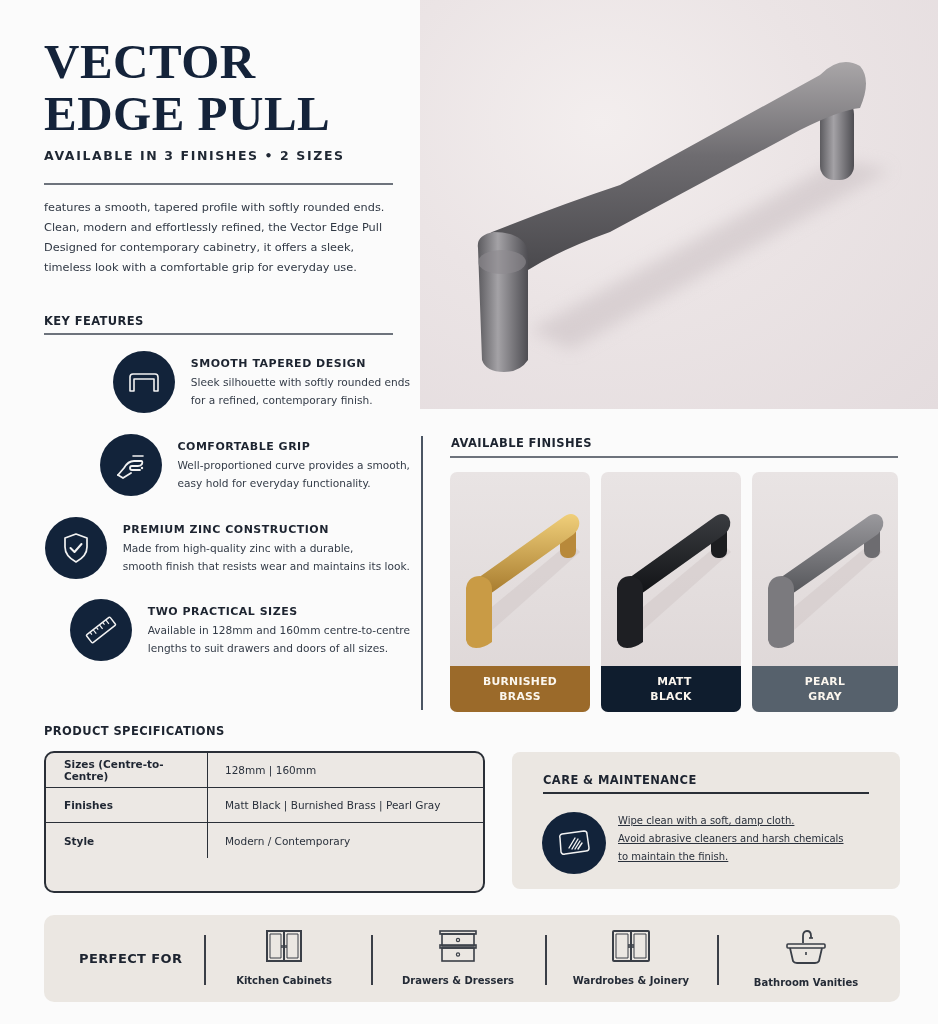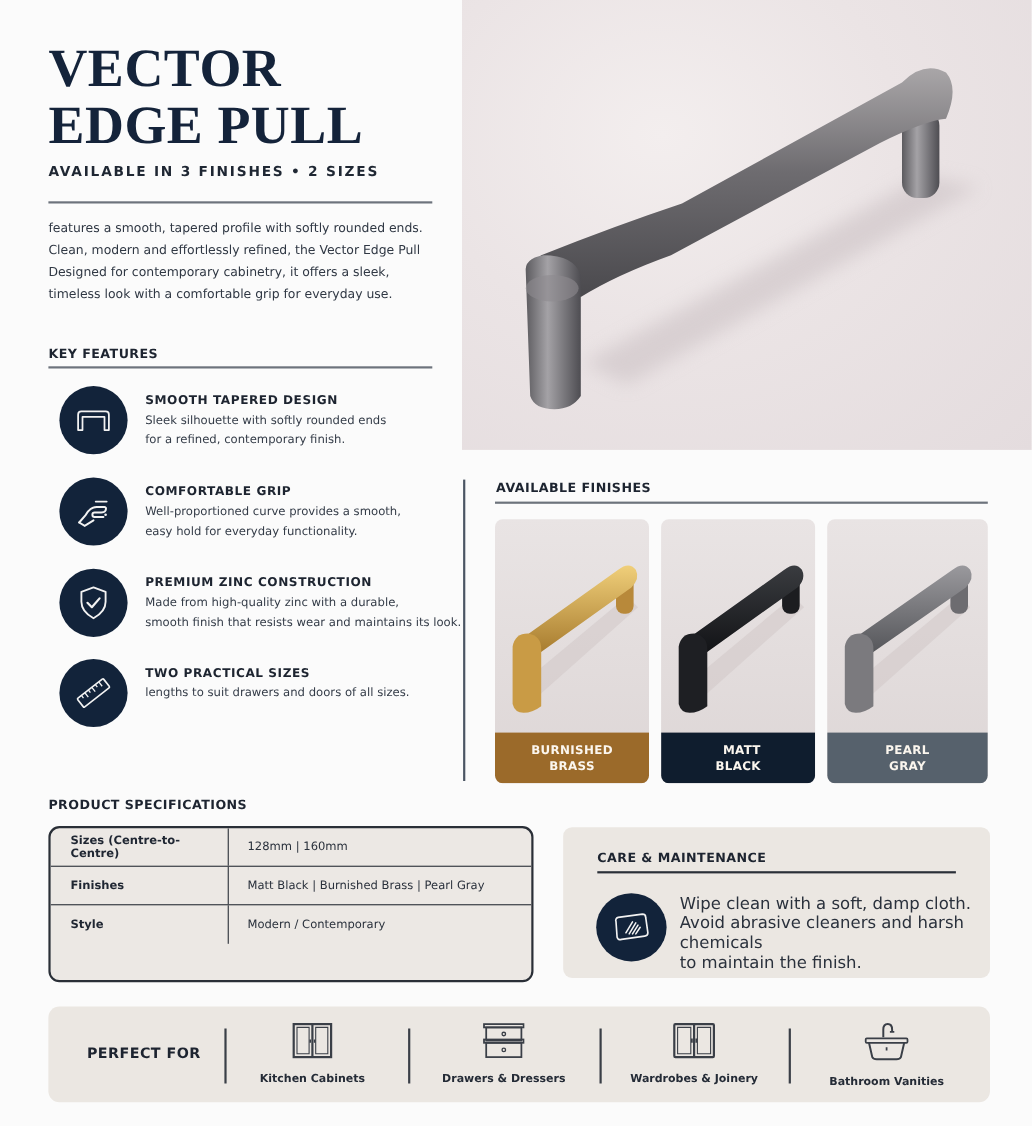--- a/index.html
+++ b/index.html
@@ -25,21 +25,21 @@
       left: 44px; top: 198px; width: 350px;
       font-size: 11.3px; line-height: 20px; color: #303844;
     }
 
     
     .section-head {
       font-weight: 700; font-size: 11.5px; letter-spacing: 0.4px; color: #1d2430;
     }
 
     
-    .feature { left: 54px; width: 370px; height: 64px; display: flex; align-items: flex-start; }
+    .feature { left: 40px; width: 370px; height: 64px; display: flex; align-items: flex-start; justify-content: flex-end; }
     .feature .circle {
       width: 62px; height: 62px; border-radius: 50%; background: #12233a;
       display: flex; align-items: center; justify-content: center; flex: none;
     }
     .feature .text { margin-left: 16px; margin-top: 6px; }
     .feature .ft { font-weight: 700; font-size: 11px; letter-spacing: 0.5px; color: #1d2430; margin-bottom: 4px; }
     .feature .fd { font-size: 10.6px; line-height: 17.5px; color: #333b47; }
 
     
     .hero {
@@ -79,21 +79,21 @@
     .care {
       left: 512px; top: 752px; width: 388px; height: 137px;
       background: #ebe7e2; border-radius: 8px;
     }
     .care .head { position: absolute; left: 31px; top: 21px; }
     .care .hr { position: absolute; left: 31px; top: 40px; width: 326px; height: 2px; background: #2a2f37; }
     .care .circle {
       position: absolute; left: 30px; top: 60px; width: 64px; height: 62px; border-radius: 50%;
       background: #12233a; display: flex; align-items: center; justify-content: center;
     }
-    .care .text { position: absolute; left: 106px; top: 60px; font-size: 15px; line-height: 18px; color: #2a313c; }
+    .care .text { position: absolute; left: 106px; top: 60px; font-size: 10px; line-height: 18px; color: #2a313c; text-decoration: underline; }
 
     
     .perfect {
       left: 44px; top: 915px; width: 856px; height: 87px; background: #ebe7e2; border-radius: 10px;
     }
     .perfect .label {
       position: absolute; left: 35px; top: 36px; font-weight: 700; font-size: 13px; letter-spacing: 0.4px; color: #1d2430;
     }
     .perfect .sep { position: absolute; top: 20px; width: 2px; height: 50px; background: #3a3f47; }
     .perfect .item { position: absolute; top: 14px; width: 160px; text-align: center; }
@@ -166,20 +166,21 @@
   <div class="circle">
     <svg width="36" height="36" viewBox="0 0 36 36">
         <g transform="rotate(-38 18 18)">
           <rect x="3" y="13" width="30" height="10" rx="1" fill="none" stroke="#f2f2f2" stroke-width="1.5"></rect>
           <path d="M8 13 V16 M12 13 V18 M16 13 V16 M20 13 V18 M24 13 V16 M28 13 V18" stroke="#f2f2f2" stroke-width="1.2"></path>
         </g>
       </svg>
   </div>
   <div class="text">
     <div class="ft">TWO PRACTICAL SIZES</div>
+    <div class="fd">Available in 128mm and 160mm centre-to-centre</div>
     <div class="fd">lengths to suit drawers and doors of all sizes.</div>
   </div>
 </div>
 
 <div class="abs hero">
   <svg width="518" height="409" viewBox="0 0 518 409">
     <defs>
       <linearGradient id="heroMetal" x1="0" y1="0" x2="0" y2="1">
         <stop offset="0" stop-color="#a9a6a8"></stop>
         <stop offset="0.45" stop-color="#6e6c70"></stop>

